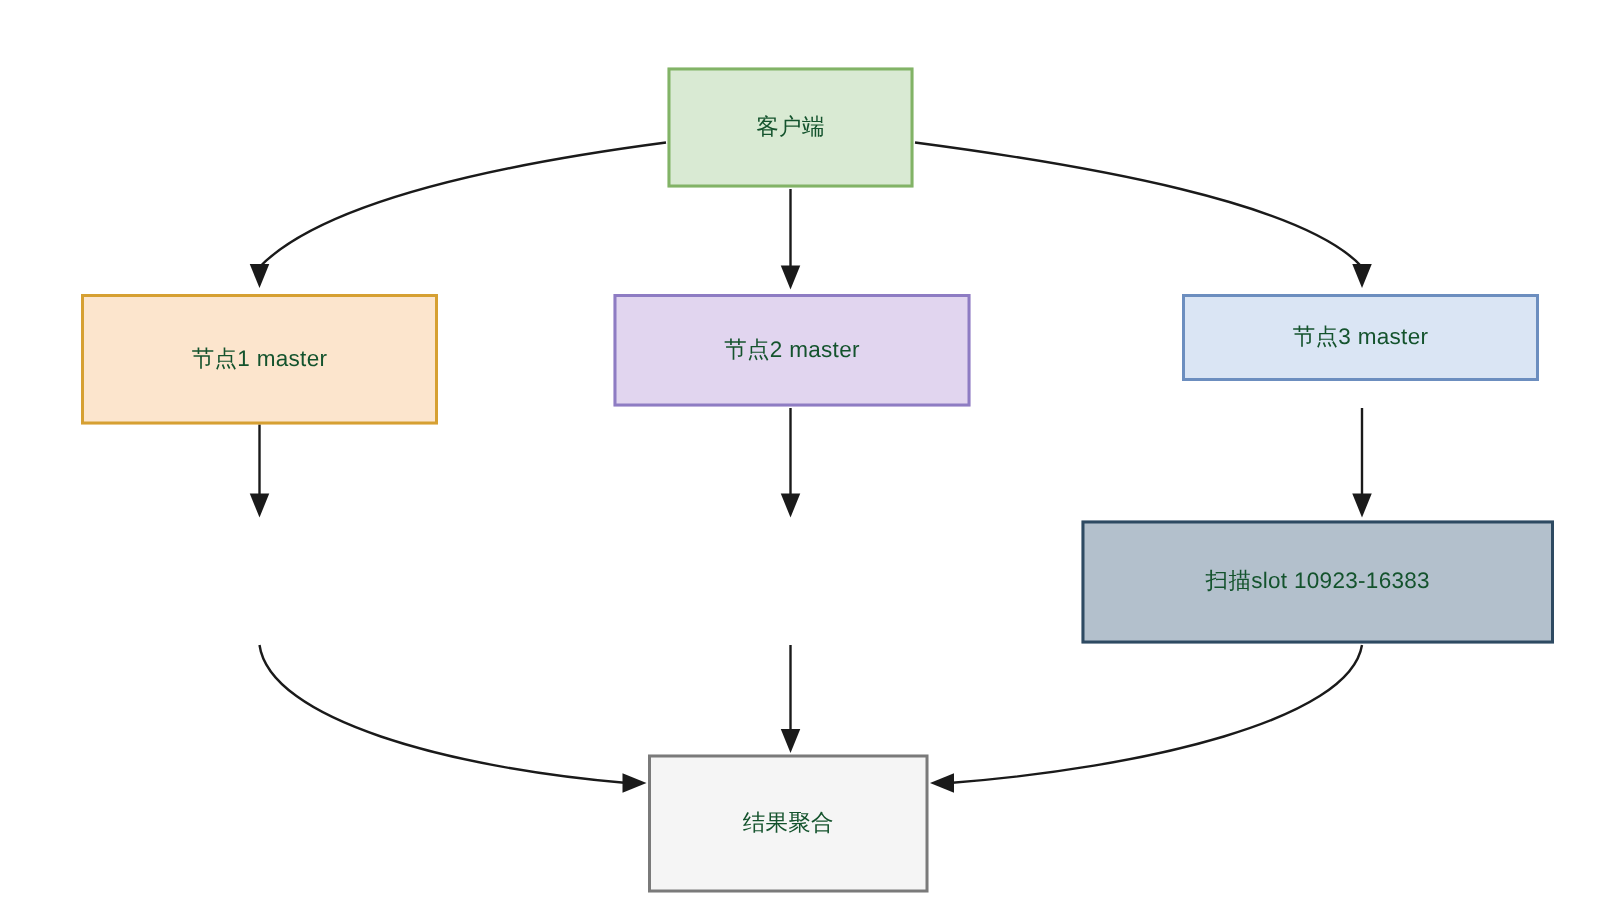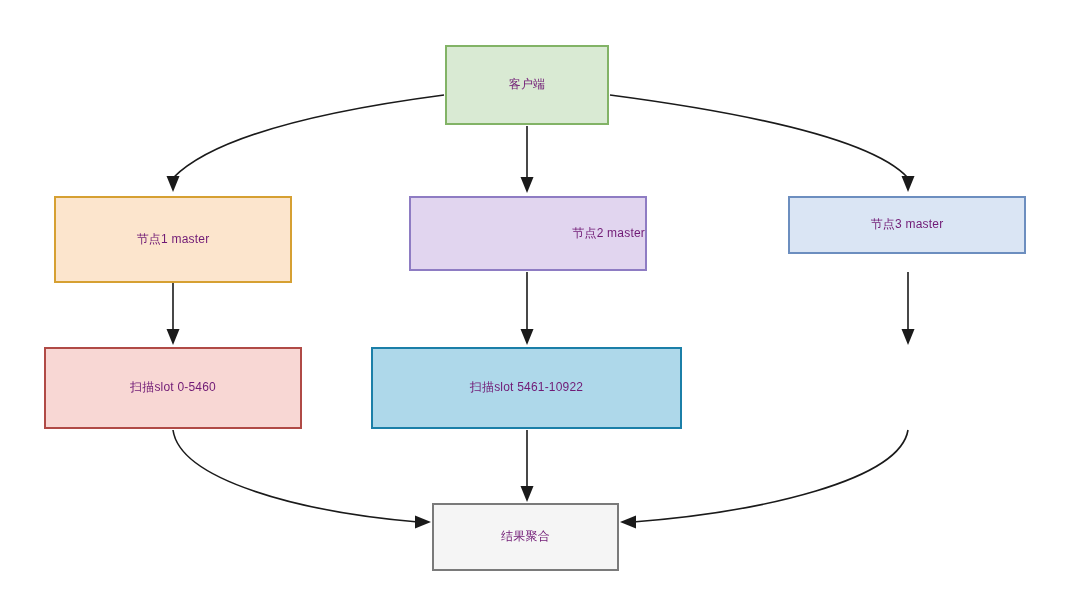--- a/index.html
+++ b/index.html
@@ -27,57 +27,57 @@
     height: 615px;
     pointer-events: none;
   }
   .node {
     position: absolute;
     box-sizing: border-box;
     display: flex;
     align-items: center;
     justify-content: center;
     text-align: center;
-    font-size: 12px;
+    font-size: 15px;
     line-height: 1.3;
-    color: #701a75;
+    color: #14532d;
     letter-spacing: 0.2px;
     white-space: nowrap;
   }
   
   .n-client {
     left: 445px; top: 45px; width: 164px; height: 80px;
     background: #d9ead3; border: 2px solid #82b366;
   }
   .n-master1 {
     left: 54px; top: 196px; width: 238px; height: 87px;
     background: #fce5cd; border: 2px solid #d6a032;
   }
   .n-master2 {
     left: 409px; top: 196px; width: 238px; height: 75px;
-    background: #e1d5ef; border: 2px solid #0f172a; justify-content: flex-end;
+    background: #e1d5ef; border: 2px solid #0f172a;
   }
   .n-master3 {
     left: 788px; top: 196px; width: 238px; height: 58px;
     background: #dae5f4; border: 2px solid #6c8ebf;
   }
   .n-slot1 {
     left: 44px; top: 347px; width: 258px; height: 82px;
     background: #f8d7d4; border: 2px solid #b04a46;
   }
   .n-slot2 {
     left: 371px; top: 347px; width: 311px; height: 82px;
     background: #aed8ea; border: 2px solid #1b7fa8;
   }
   .n-slot3 {
     left: 721px; top: 347px; width: 315px; height: 82px;
     background: #b3c0cc; border: 2px solid #2e4a62;
   }
   .n-result {
-    left: 432px; top: 503px; width: 187px; height: 68px;
+    left: 432px; top: 503px; width: 187px; height: 92px;
     background: #f5f5f5; border: 2px solid #7a7a7a;
   }
   .edge-path {
     fill: none;
     stroke: #1a1a1a;
     stroke-width: 1.6;
   }
   .arrow-head {
     fill: #1a1a1a;
     stroke: none;
@@ -145,26 +145,23 @@
   </div>
 
   <div class="node n-master2" style="background: rgb(225, 213, 239); border-color: rgb(142, 124, 195);">
     <span>节点2 master</span>
   </div>
 
   <div class="node n-master3" style="background: rgb(218, 229, 244); border-color: rgb(108, 142, 191);">
     <span>节点3 master</span>
   </div>
 
-  <div class="node n-slot1" style="background: rgb(248, 215, 212); border-color: rgb(176, 74, 70);">
-    <span>扫描slot 0-5460</span>
+
+
+  <div class="node n-slot3" style="background: rgb(179, 192, 204); border-color: rgb(46, 74, 98);">
+    <span>扫描slot 10923-16383</span>
   </div>
-
-  <div class="node n-slot2" style="background: rgb(174, 216, 234); border-color: rgb(27, 127, 168);">
-    <span>扫描slot 5461-10922</span>
-  </div>
-
 
   <div class="node n-result" style="background: rgb(245, 245, 245); border-color: rgb(122, 122, 122);">
     <span>结果聚合</span>
   </div>
 
 </div>
 
 </body></html>

